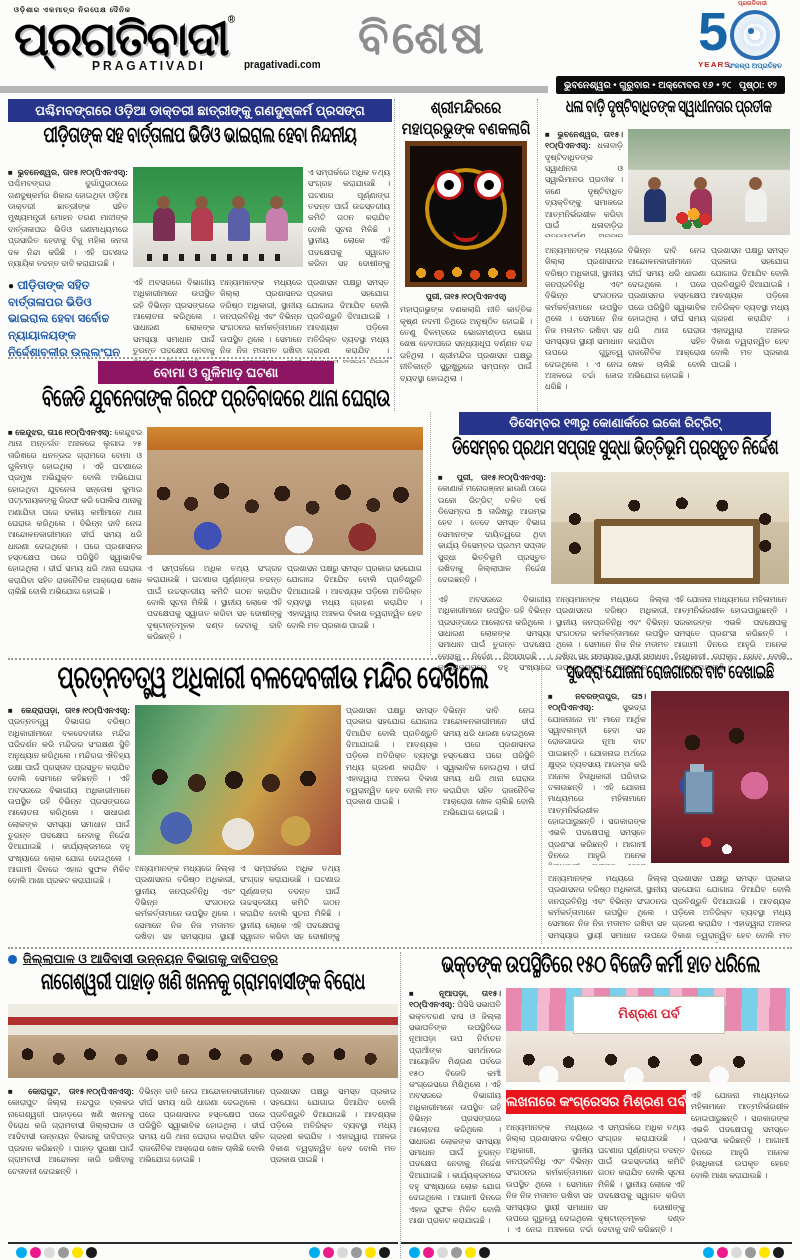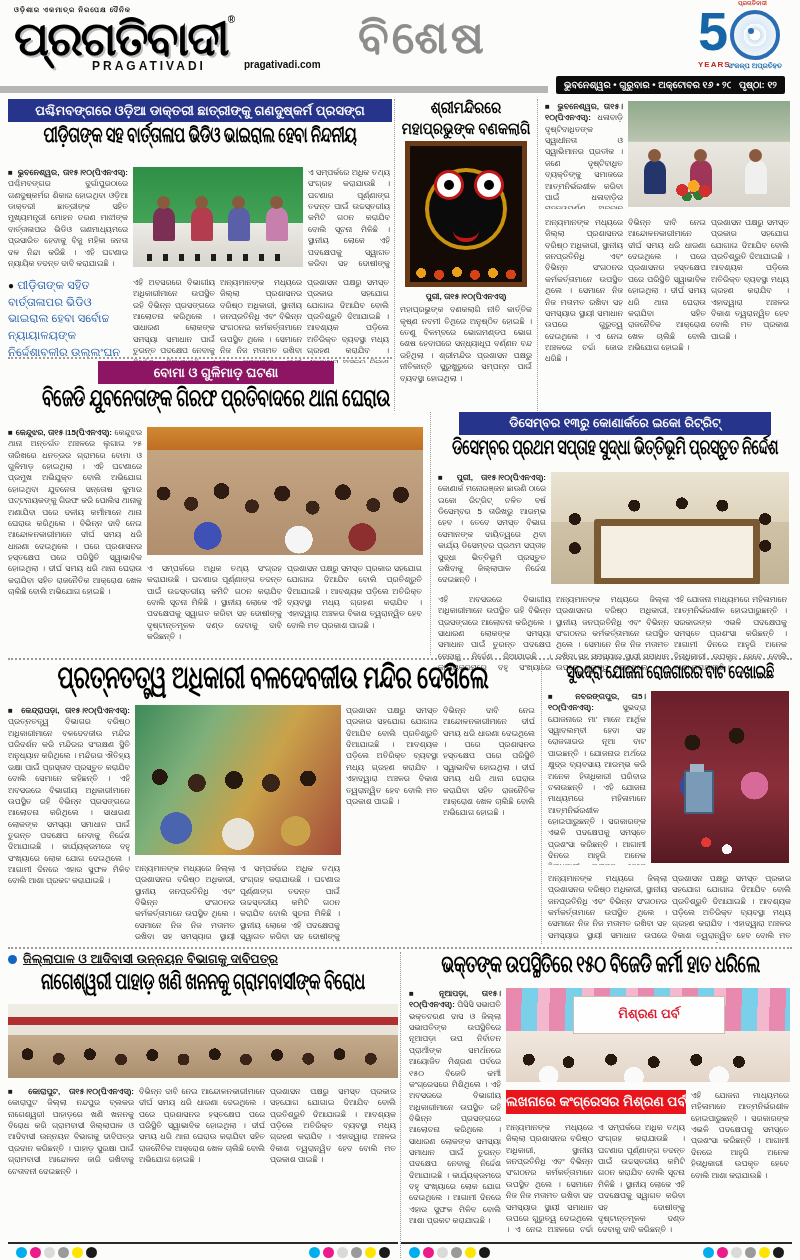--- a/index.html
+++ b/index.html
@@ -32,21 +32,21 @@
   .kicker{color:#fff;font-weight:bold;text-align:center;font-size:13px;line-height:23px;height:23px;
           margin:0 auto;overflow:hidden;white-space:nowrap;}
   .k-blue{background:#27348b;}
   .k-maroon{background:#8e1563;}
   .hlbox{overflow:visible;text-align:center;}
   .hl{margin:0;font-weight:900;color:#000;white-space:nowrap;letter-spacing:-0.5px;
       transform:scaleY(1.45);transform-origin:50% 20%;line-height:1.1;}
   .hl2{margin:0;font-weight:900;color:#000;line-height:1.25;transform:scaleY(1.2);transform-origin:50% 0;}
   .bt{font-size:8px;line-height:1.42;text-align:justify;color:#1c1c1c;overflow:hidden;}
   .byl{font-weight:bold;}
-  .quote{color:#1a57a8;font-weight:normal;font-size:11.5px;line-height:1.45;overflow:hidden;}
+  .quote{color:#1a57a8;font-weight:bold;font-size:11.5px;line-height:1.45;overflow:hidden;}
   .qdot{color:#111;font-size:10px;}
   .redbox{background:#e8151d;color:#fff;font-weight:900;text-align:center;font-size:13.5px;
           line-height:24px;height:24px;overflow:hidden;white-space:nowrap;}
   .dotrule{border-top:2px dotted #9a9a9a;height:0;}
   .vdl{border-left:1px dotted #9a9a9a;}
   .vdr{border-right:1px dotted #9a9a9a;}
   .kickrow{display:flex;align-items:center;gap:6px;font-size:12.5px;font-weight:900;}
   .bluedot{width:9px;height:9px;border-radius:50%;background:#1565c0;flex:0 0 auto;}
   .kicktext{text-decoration:underline;white-space:nowrap;overflow:hidden;}
   
@@ -196,20 +196,23 @@
       <i class="jeye" style="left:24px"></i>
       <i class="jeye" style="left:64px"></i>
       <i class="jmouth"></i>
       <i class="jgarland"></i>
     </div>
     <div class="bt" style="text-align:center;font-weight:bold;margin-top:4px">ପୁରୀ, ତା୧୫।୧୦(ପିଏନଏସ୍)</div>
     <div class="bt" style="height:100px;margin-top:2px">ମହାପ୍ରଭୁଙ୍କ ବଣକଲାଗି ନୀତି କାର୍ତ୍ତିକ କୃଷ୍ଣ ନବମୀ ତିଥିରେ ଅନୁଷ୍ଠିତ ହୋଇଛି । ତେଣୁ ବିଳମ୍ବରେ ଭୋଗମଣ୍ଡପ ଭୋଗ ଶେଷ ହେବାପରେ ସନ୍ଧ୍ୟାଧୂପ ବର୍ଣ୍ଣନ ବନ୍ଦ ରହିଥିଲା । ଶ୍ରୀମନ୍ଦିର ପ୍ରଶାସନ ପକ୍ଷରୁ ନୀତିକାନ୍ତି ସୁରୁଖୁରୁରେ ସମ୍ପନ୍ନ ପାଇଁ ବ୍ୟବସ୍ଥା ହୋଇଥିଲା ।</div>
   </section>
 
   <section class="abs" style="left:545px;top:99px;width:247px;height:312px">
+    <div class="hlbox" style="height:28px">
+        <h1 class="hl" style="font-size:12px">ଧଳା ବାଡ଼ି ଦୃଷ୍ଟିବାଧିତଙ୍କ ସ୍ୱାଧୀନତାର ପ୍ରତୀକ</h1>
+      </div>
     <div class="row" style="margin-top:2px">
       <div class="bt" style="width:78px;height:108px">
         <span class="byl">■ ଭୁବନେଶ୍ୱର, ତା୧୫।୧୦(ପିଏନଏସ୍):</span>
         <span>ଧଳାବାଡ଼ି ଦୃଷ୍ଟିବାଧିତଙ୍କ ସ୍ୱାଧୀନତା ଓ ସ୍ୱାଭିମାନର ପ୍ରତୀକ । ଜଣେ ଦୃଷ୍ଟିବାଧିତ ବ୍ୟକ୍ତିଙ୍କୁ ସମାଜରେ ଆତ୍ମନିର୍ଭରଶୀଳ କରିବା ପାଇଁ ଧଳାବାଡ଼ିର ମହତ୍ତ୍ୱପୂର୍ଣ୍ଣ ଅବଦାନ ରହିଛି । ଦୃଷ୍ଟିବାଧିତ ବ୍ୟକ୍ତି ଯେପରି ସମାନତାର ଅଧିକାରରୁ ବଞ୍ଚିତ ନହୁଅନ୍ତି ସେଥିପାଇଁ ଏହି ଦିବସ ପାଳନ କରାଯାଏ ।</span>
       </div>
       <div class="ph ph-cane" style="width:162px;height:106px">
         <i class="fg" style="left:10%;bottom:12%;background:#23356b"></i>
         <i class="fg" style="left:38%;bottom:12%;background:#a0355a"></i>
         <i class="fg" style="left:72%;bottom:12%;background:#f0f0ee"></i>
         <i class="bouquet"></i>
@@ -222,21 +225,21 @@
     </div>
   </section>
 
   <section class="abs" style="left:8px;top:361px;width:416px;height:294px">
     <div class="kicker k-maroon" style="width:236px">ବୋମା ଓ ଗୁଳିମାଡ଼ ଘଟଣା</div>
     <div class="hlbox" style="height:38px;margin-top:3px">
         <h1 class="hl" style="font-size:17px">ବିଜେଡି ଯୁବନେତାଙ୍କ ଗିରଫ ପ୍ରତିବାଦରେ ଥାନା ଘେରାଉ</h1>
       </div>
     <div class="row" style="margin-top:2px">
       <div class="bt" style="width:134px;height:240px">
-        <span class="byl">■ କେନ୍ଦୁଝର, ତା୧୫।15(ପିଏନଏସ୍):</span>
+        <span class="byl">■ କେନ୍ଦୁଝର, ତା16।୧୦(ପିଏନଏସ୍):</span>
         <span>କେନ୍ଦୁଝର ଥାନା ଅନ୍ତର୍ଗତ ଅଞ୍ଚଳରେ ଲୁଗାଇ ୨୫ ତାରିଖରେ ଧନତ୍ରର ଗ୍ରାମରେ ବୋମା ଓ ଗୁଳିମାଡ଼ ହୋଇଥିଲା । ଏହି ଘଟଣାରେ ପ୍ରମୁଖ ଅଭିଯୁକ୍ତ ବୋଲି ଅଭିଯୋଗ ହୋଇଥିବା ଯୁବନେତା ସନ୍ତୋଷ କୁମାର ପଟ୍ଟନାୟକଙ୍କୁ ଗିରଫ କରି ପୋଲିସ ଥାନାକୁ ଅଣାଯିବା ପରେ ଦଳୀୟ କର୍ମୀମାନେ ଥାନା ଘେରାଉ କରିଥିଲେ ।</span>
         <span>ବିଭିନ୍ନ ଦାବି ନେଇ ଆନ୍ଦୋଳନକାରୀମାନେ ଦୀର୍ଘ ସମୟ ଧରି ଧାରଣା ଦେଇଥିଲେ । ପରେ ପ୍ରଶାସନର ହସ୍ତକ୍ଷେପ ପରେ ପରିସ୍ଥିତି ସ୍ୱାଭାବିକ ହୋଇଥିଲା । ଦୀର୍ଘ ସମୟ ଧରି ଥାନା ଘେରାଉ କରାଯିବା ସହିତ ରାଜନୈତିକ ଆକ୍ରୋଶ ଖେଳ ଚାଲିଛି ବୋଲି ଅଭିଯୋଗ ହୋଇଛି ।</span>
       </div>
       <div style="width:276px">
         <div class="ph ph-crowd" style="width:276px;height:128px"></div>
         <div class="row mt3">
           <div class="bt" style="width:135px;height:102px">ଏ ସମ୍ପର୍କରେ ଅଧିକ ତଥ୍ୟ ସଂଗ୍ରହ କରାଯାଉଛି । ଘଟଣାର ପୂର୍ଣ୍ଣାଙ୍ଗ ତଦନ୍ତ ପାଇଁ ଉଚ୍ଚସ୍ତରୀୟ କମିଟି ଗଠନ କରାଯିବ ବୋଲି ସୂଚନା ମିଳିଛି । ସ୍ଥାନୀୟ ଲୋକେ ଏହି ପଦକ୍ଷେପକୁ ସ୍ୱାଗତ କରିବା ସହ ଦୋଷୀଙ୍କୁ ଦୃଷ୍ଟାନ୍ତମୂଳକ ଦଣ୍ଡ ଦେବାକୁ ଦାବି କରିଛନ୍ତି ।</div>
           <div class="bt" style="width:135px;height:102px">ପ୍ରଶାସନ ପକ୍ଷରୁ ସମସ୍ତ ପ୍ରକାର ସହଯୋଗ ଯୋଗାଇ ଦିଆଯିବ ବୋଲି ପ୍ରତିଶ୍ରୁତି ଦିଆଯାଇଛି । ଆବଶ୍ୟକ ପଡ଼ିଲେ ଅତିରିକ୍ତ ବ୍ୟବସ୍ଥା ମଧ୍ୟ ଗ୍ରହଣ କରାଯିବ । ଏହାଦ୍ୱାରା ଅଞ୍ଚଳର ବିକାଶ ତ୍ୱରାନ୍ୱିତ ହେବ ବୋଲି ମତ ପ୍ରକାଶ ପାଇଛି ।</div>
         </div>
       </div>

